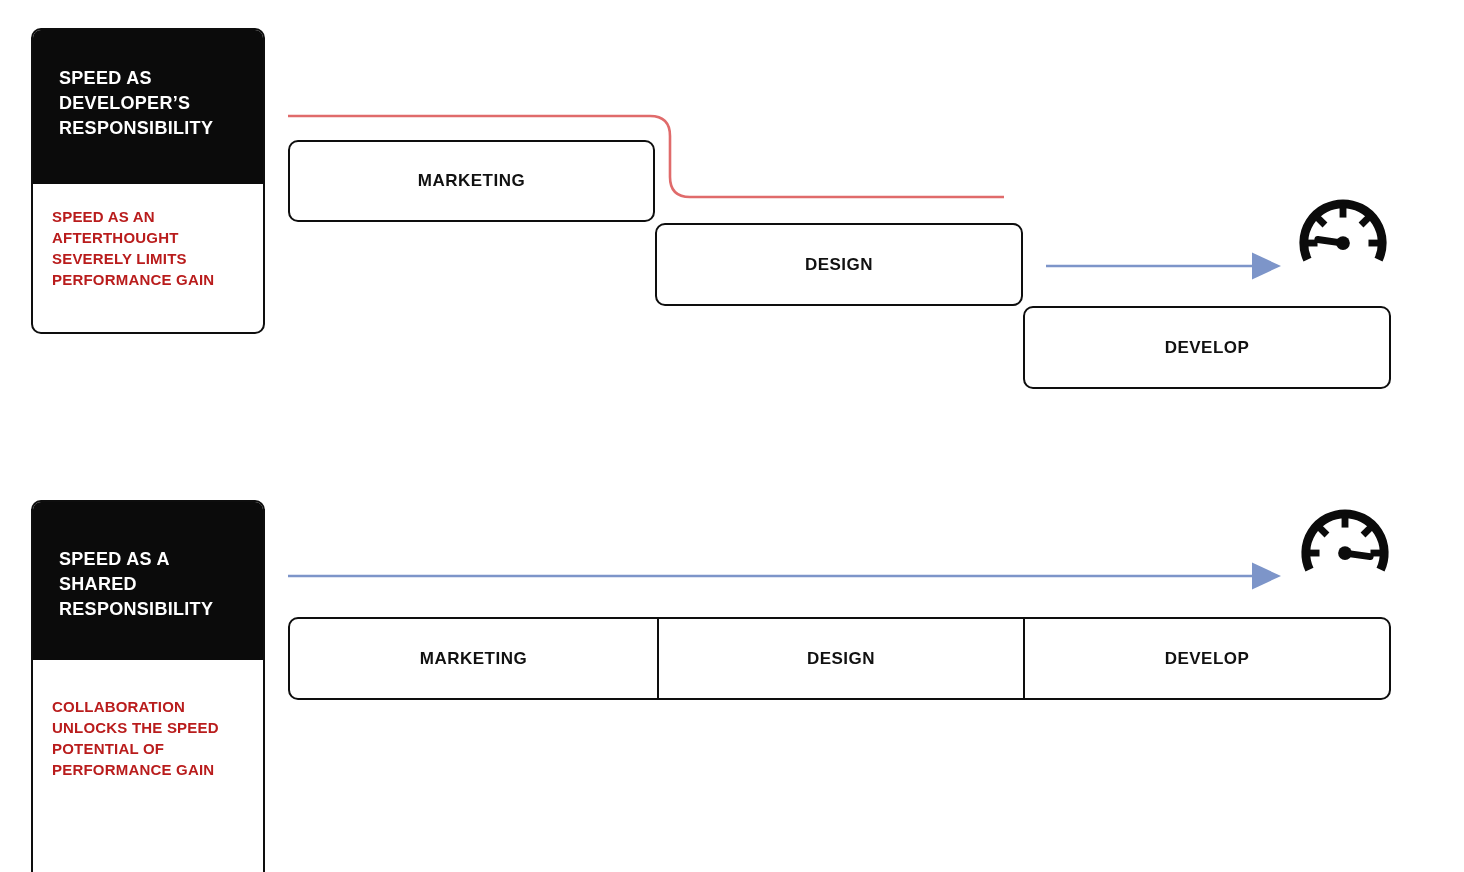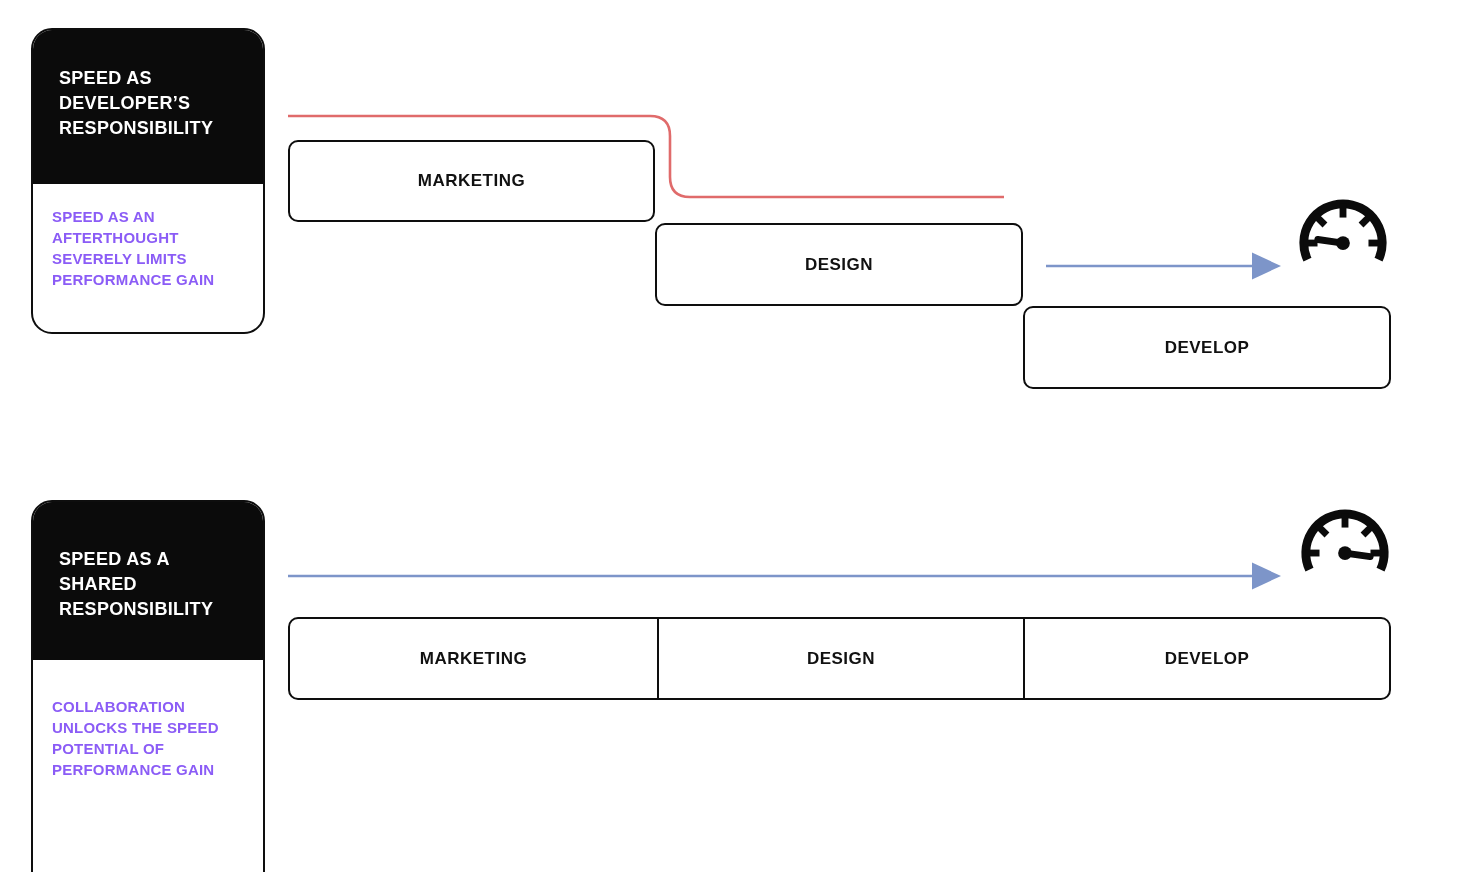--- a/index.html
+++ b/index.html
@@ -1,23 +1,23 @@
 <!DOCTYPE html>
 <html><head>
 <meta charset="utf-8">
 <style>
   html,body{margin:0;padding:0;background:#ffffff;}
   body{font-family:"Liberation Sans", sans-serif;}
   .stage{position:relative;width:1464px;height:872px;background:#ffffff;overflow:hidden;}
 
   
-  .info-card{position:absolute;left:31px;width:234px;border:2px solid #0e0e0e;border-radius:21px;overflow:hidden;background:#ffffff;box-sizing:border-box;display:flex;flex-direction:column;}
+  .info-card{position:absolute;left:31px;width:234px;border:2px solid #0e0e0e;border-radius:10px;overflow:hidden;background:#ffffff;box-sizing:border-box;display:flex;flex-direction:column;}
   .info-card .head{background:#0b0b0b;color:#ffffff;box-sizing:border-box;}
   .card-title{white-space:pre-line;font-weight:bold;font-size:18px;line-height:25px;letter-spacing:.3px;padding:0 18px 0 26px;}
-  .card-desc{white-space:pre-line;font-weight:bold;font-size:15px;line-height:21px;letter-spacing:.2px;color:#8b5cf6;padding:0 12px 0 19px;}
+  .card-desc{white-space:pre-line;font-weight:bold;font-size:15px;line-height:21px;letter-spacing:.2px;color:#b91c1c;padding:0 12px 0 19px;}
 
   
   .phase-box{position:absolute;box-sizing:border-box;border:2.5px solid #0e0e0e;border-radius:10px;background:#ffffff;display:flex;align-items:center;justify-content:center;font-weight:bold;font-size:17px;letter-spacing:.5px;color:#111111;}
 
   
   .phase-row{position:absolute;left:288px;top:617px;width:1103px;height:83px;box-sizing:border-box;border:2.5px solid #0e0e0e;border-radius:10px;background:#ffffff;display:flex;}
   .phase-cell{box-sizing:border-box;display:flex;align-items:center;justify-content:center;font-weight:bold;font-size:17px;letter-spacing:.5px;color:#111111;}
   .phase-cell.mid{border-left:2.5px solid #0e0e0e;border-right:2.5px solid #0e0e0e;}
 
   .overlay{position:absolute;left:0;top:0;width:1464px;height:872px;pointer-events:none;}

